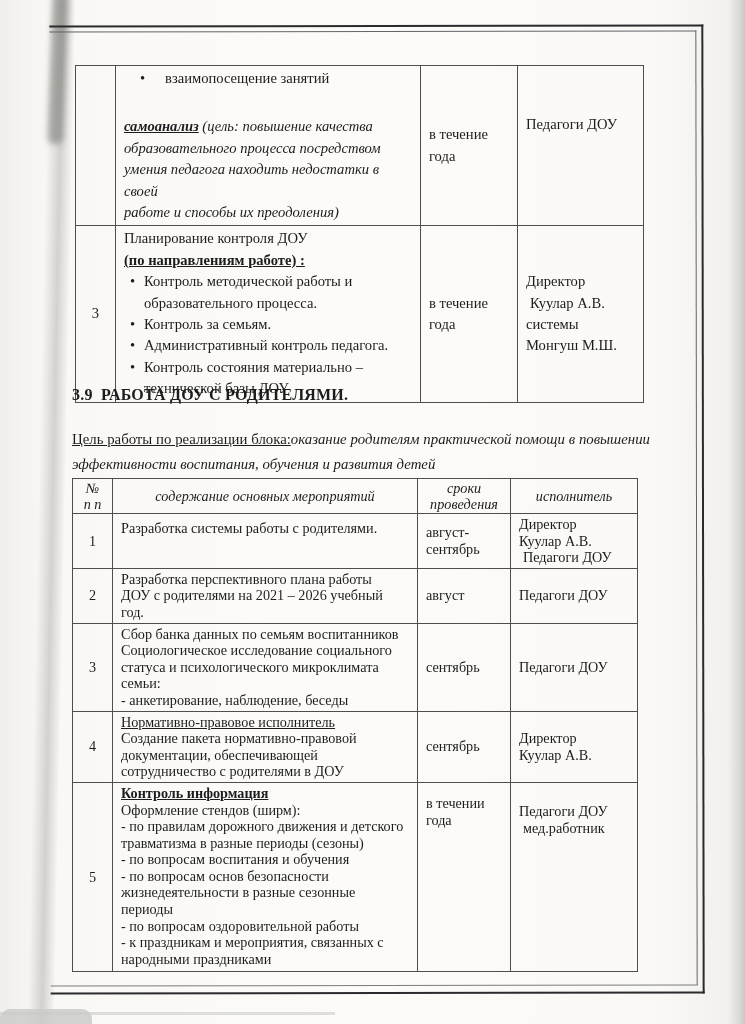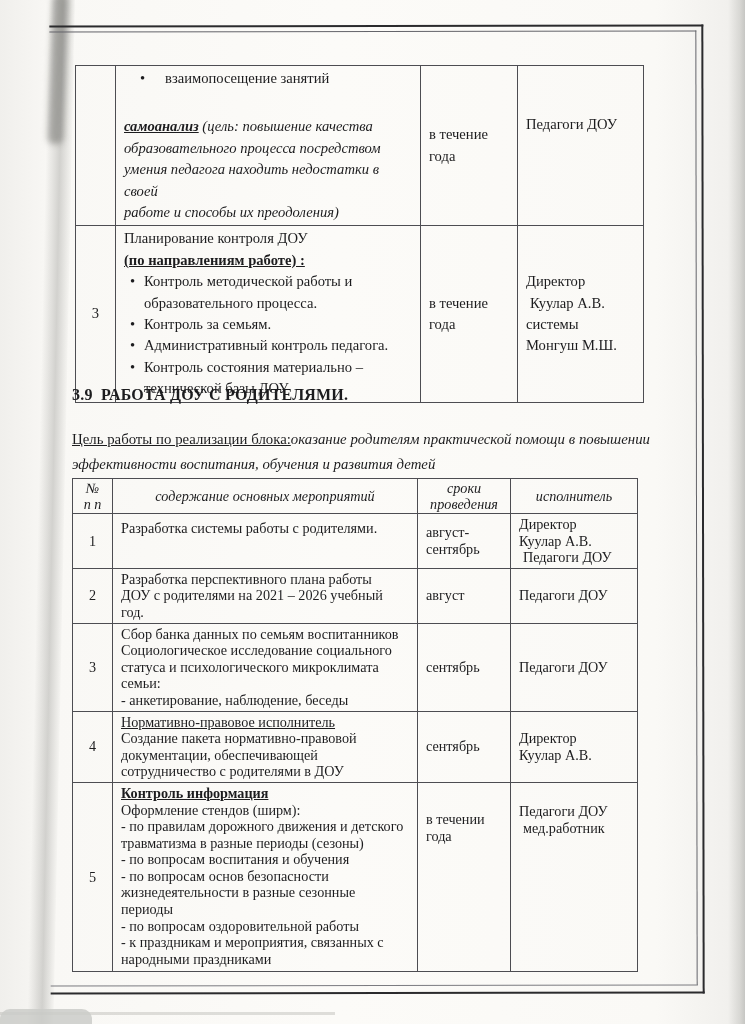--- a/index.html
+++ b/index.html
@@ -205,21 +205,21 @@
 - по правилам дорожного движения и детского
 травматизма в разные периоды (сезоны)
 - по вопросам воспитания и обучения
 - по вопросам основ безопасности
 жизнедеятельности в разные сезонные
 периоды
 - по вопросам оздоровительной работы
 - к праздникам и мероприятия, связанных с
 народными праздниками</div>
       </td>
-      <td class="pre" style="padding-top:28px">в течении
+      <td class="pre" style="padding-top:12px">в течении
 года</td>
       <td style="padding-top:20px">
         <div class="exline">Педагоги ДОУ</div>
         <div class="exline ind">мед.работник</div>
       </td>
     </tr>
   </tbody>
     </table>
 
 </div>

